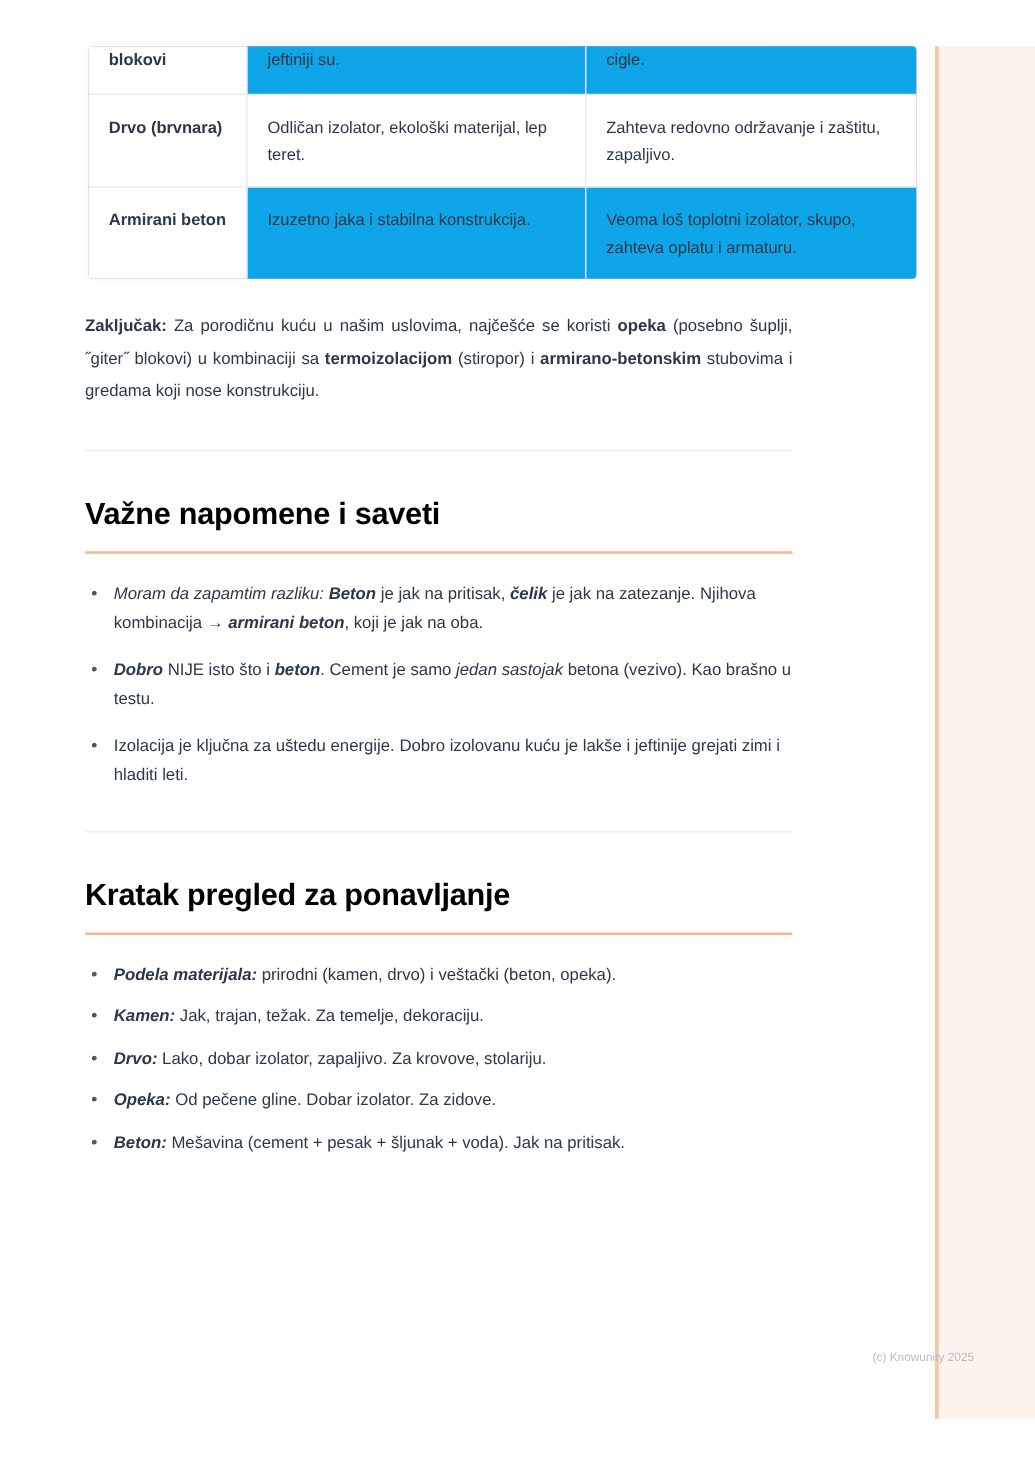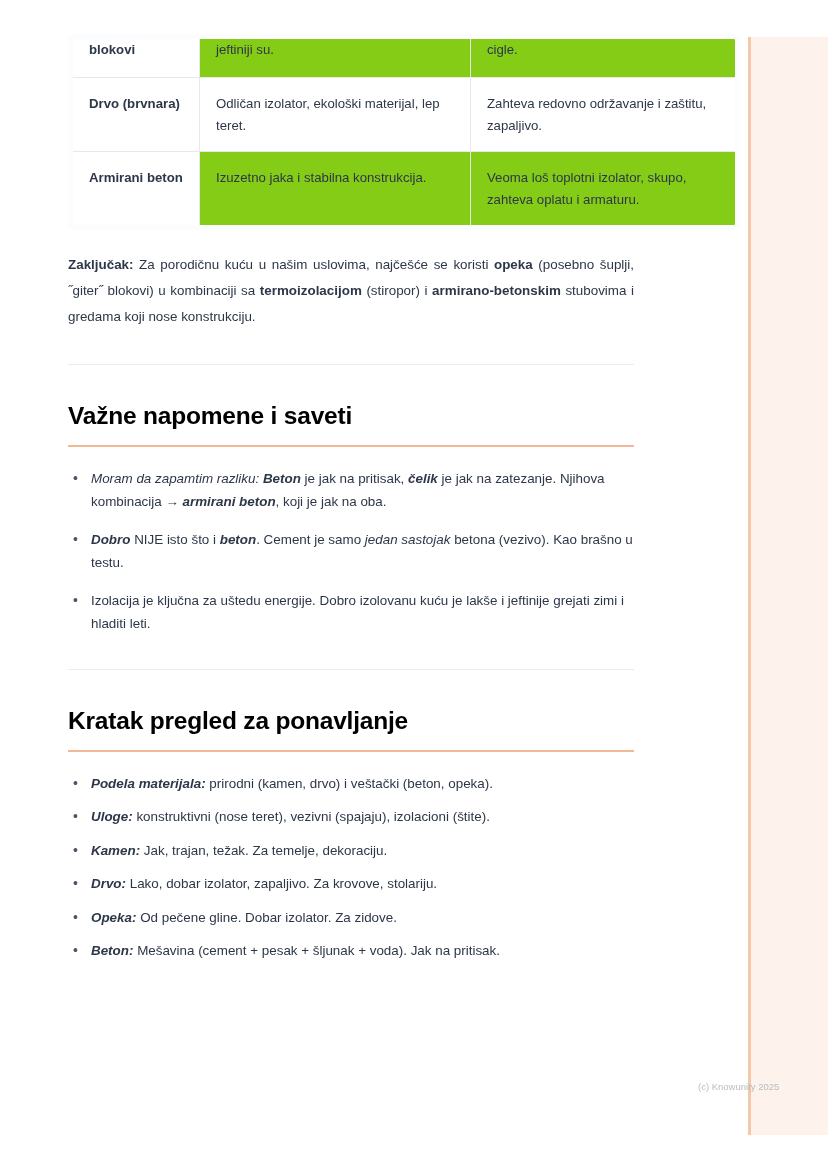--- a/index.html
+++ b/index.html
@@ -38,34 +38,34 @@
     height: 1171px;
     box-sizing: border-box;
     padding: 0 68px;
   }
 
   
   .mat-table {
     margin-top: 34px;
     width: 564px;
     border-collapse: collapse;
-    border: 5px solid #ef4444;
+    border: 3px solid #ef4444;
     border-radius: 6px;
     overflow: hidden;
     table-layout: fixed;
     font-size: 13.2px;
     background: #fbfcfd;
   }
   .mat-table tr { border-bottom: 1px solid #e6e8eb; }
   .mat-table tr:last-child { border-bottom: none; }
   .mat-table td {
     padding: 15px 16px;
     vertical-align: top;
     line-height: 1.62;
-    background: #84cc16;
+    background: #0ea5e9;
     border-right: 1px solid #e6e8eb;
     color: #2d3748;
   }
   .mat-table td:last-child { border-right: none; }
   .mat-table td.name {
     font-weight: bold;
     background: #ffffff;
     width: 94px;
   }
   .mat-table tr.alt td { background: #ffffff; }
@@ -190,21 +190,20 @@
       </ul>
   </div>
 
   <hr class="rule">
 
   <div class="section">
     <h2 class="section-title">Kratak pregled za ponavljanje</h2>
     <div class="title-underline"></div>
     <ul class="bullets tight">
         <li><b>Podela materijala:</b> prirodni (kamen, drvo) i veštački (beton, opeka).</li>
-        <li><b>Uloge:</b> konstruktivni (nose teret), vezivni (spajaju), izolacioni (štite).</li>
         <li><b>Kamen:</b> Jak, trajan, težak. Za temelje, dekoraciju.</li>
         <li><b>Drvo:</b> Lako, dobar izolator, zapaljivo. Za krovove, stolariju.</li>
         <li><b>Opeka:</b> Od pečene gline. Dobar izolator. Za zidove.</li>
         <li><b>Beton:</b> Mešavina (cement + pesak + šljunak + voda). Jak na pritisak.</li>
       </ul>
   </div>
 
 </div>
 
 <div class="footer">(c) Knowunity 2025</div>

